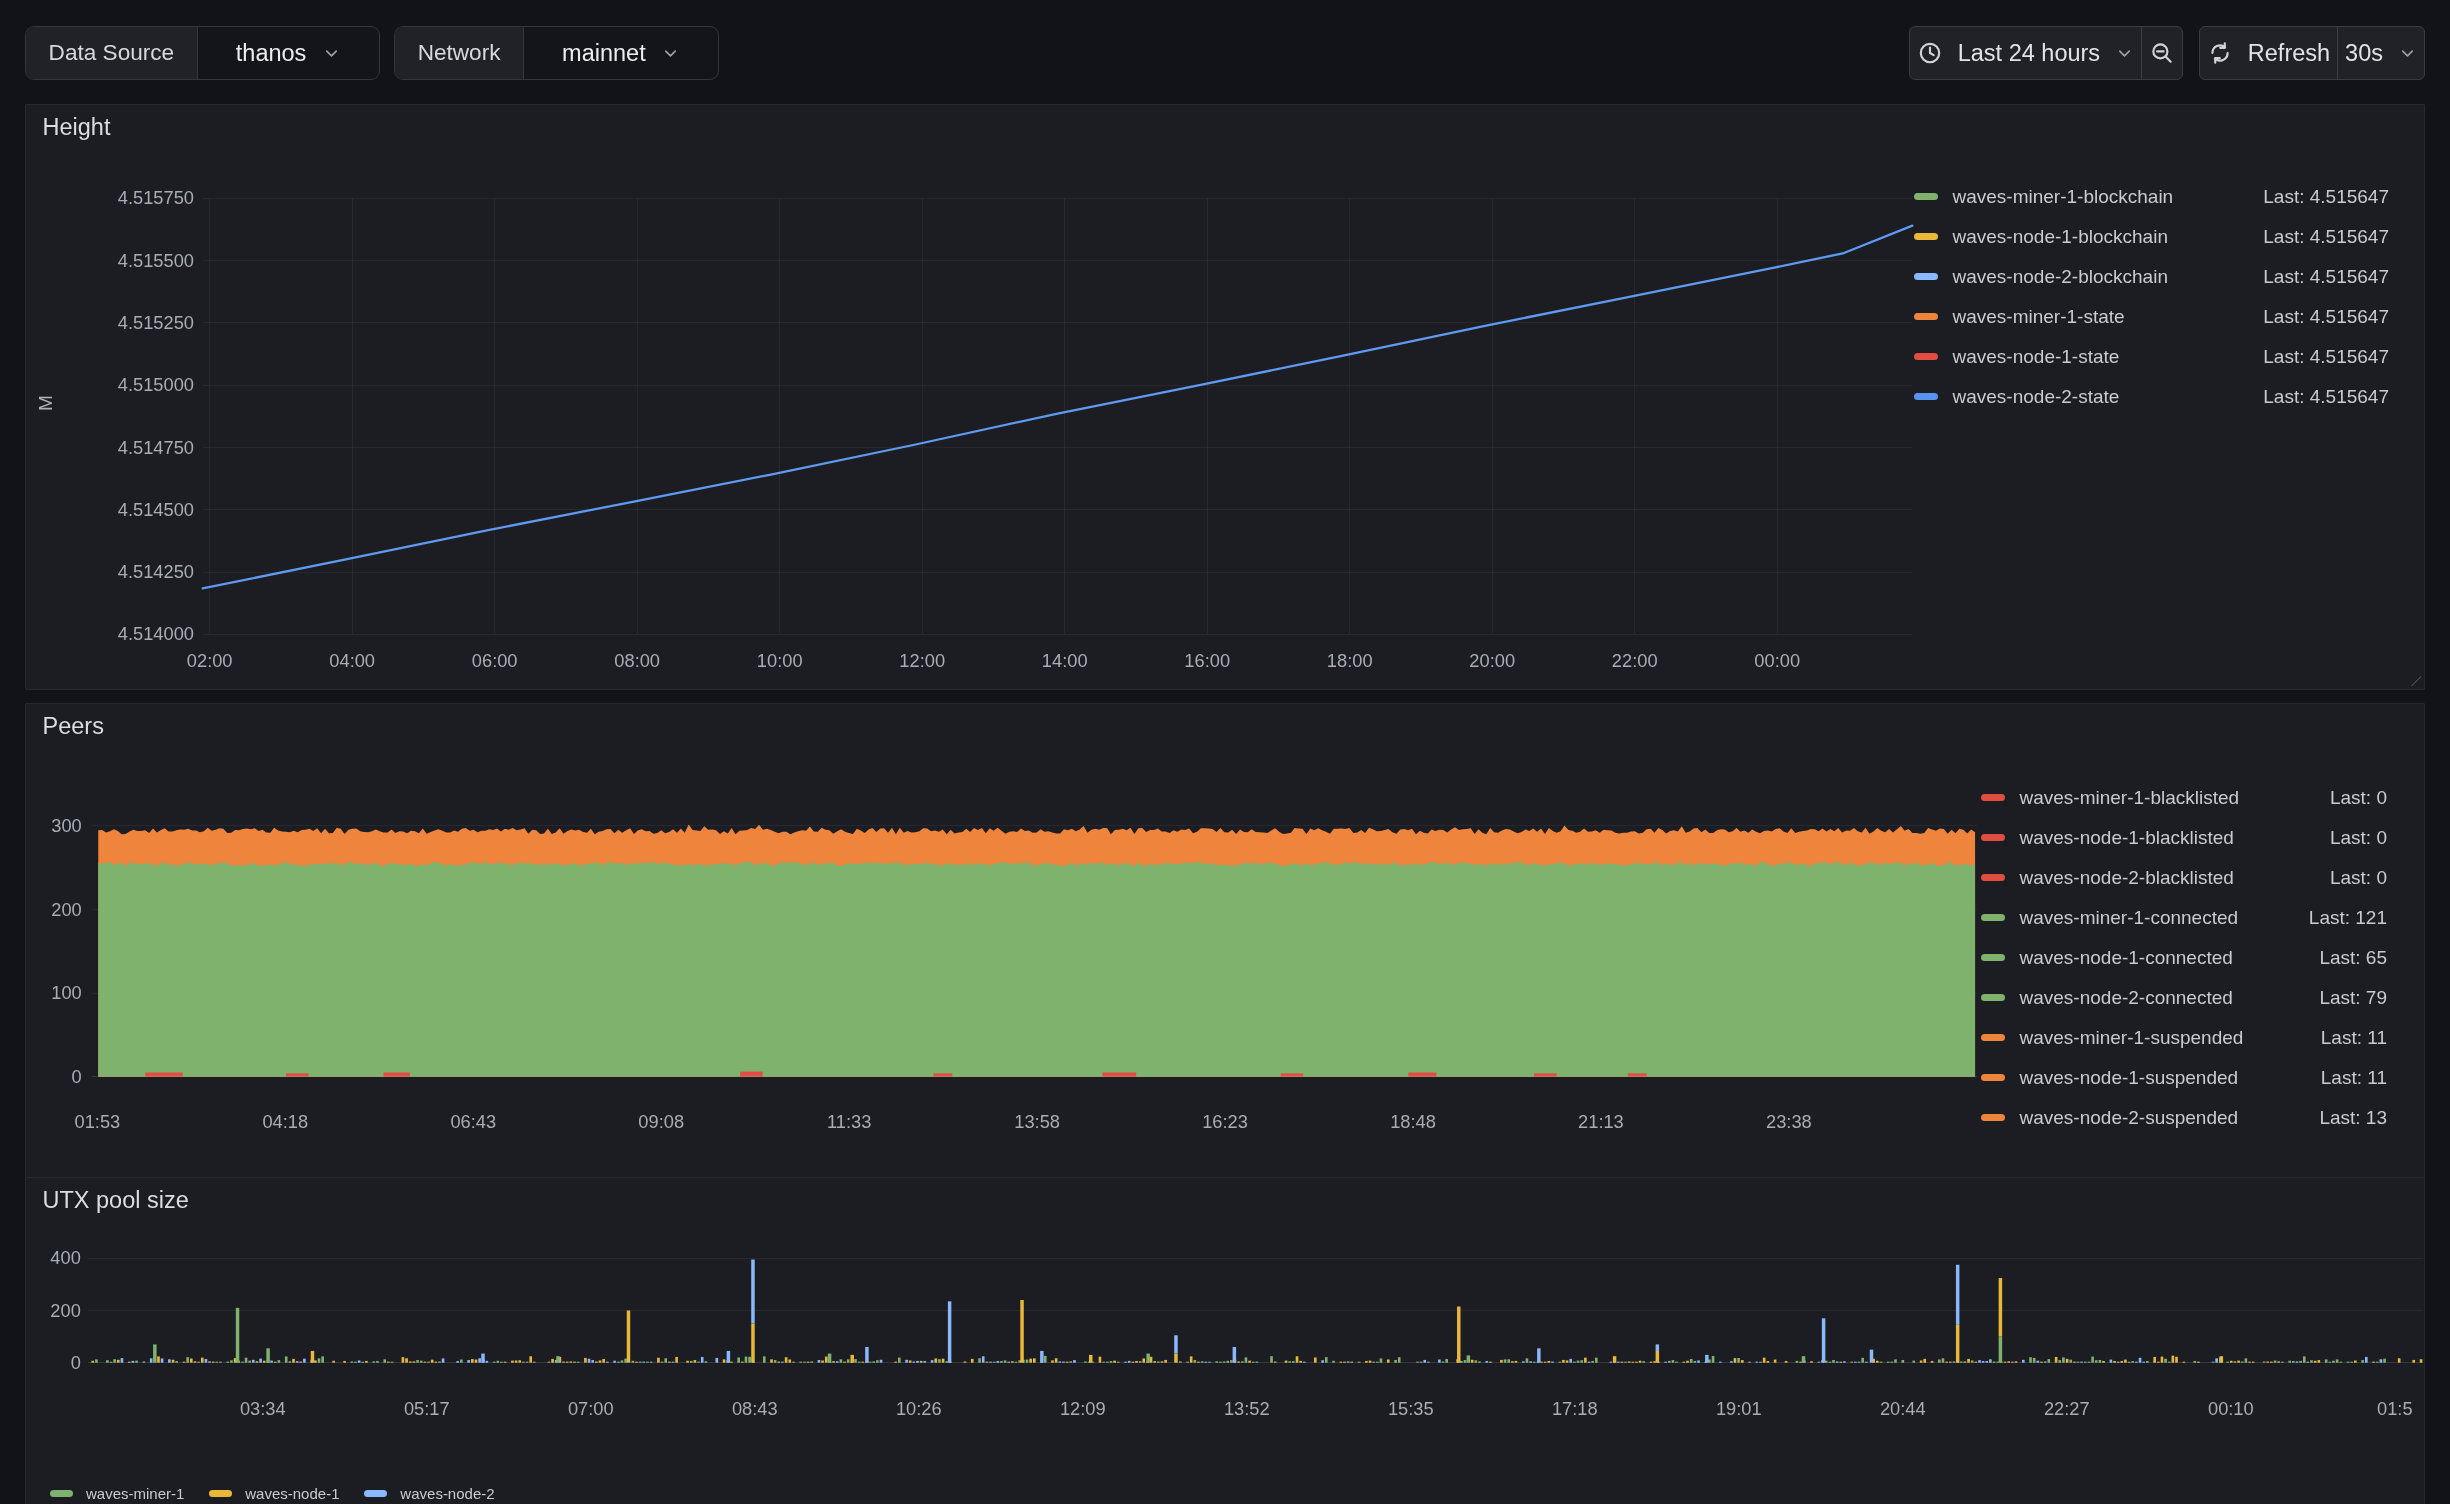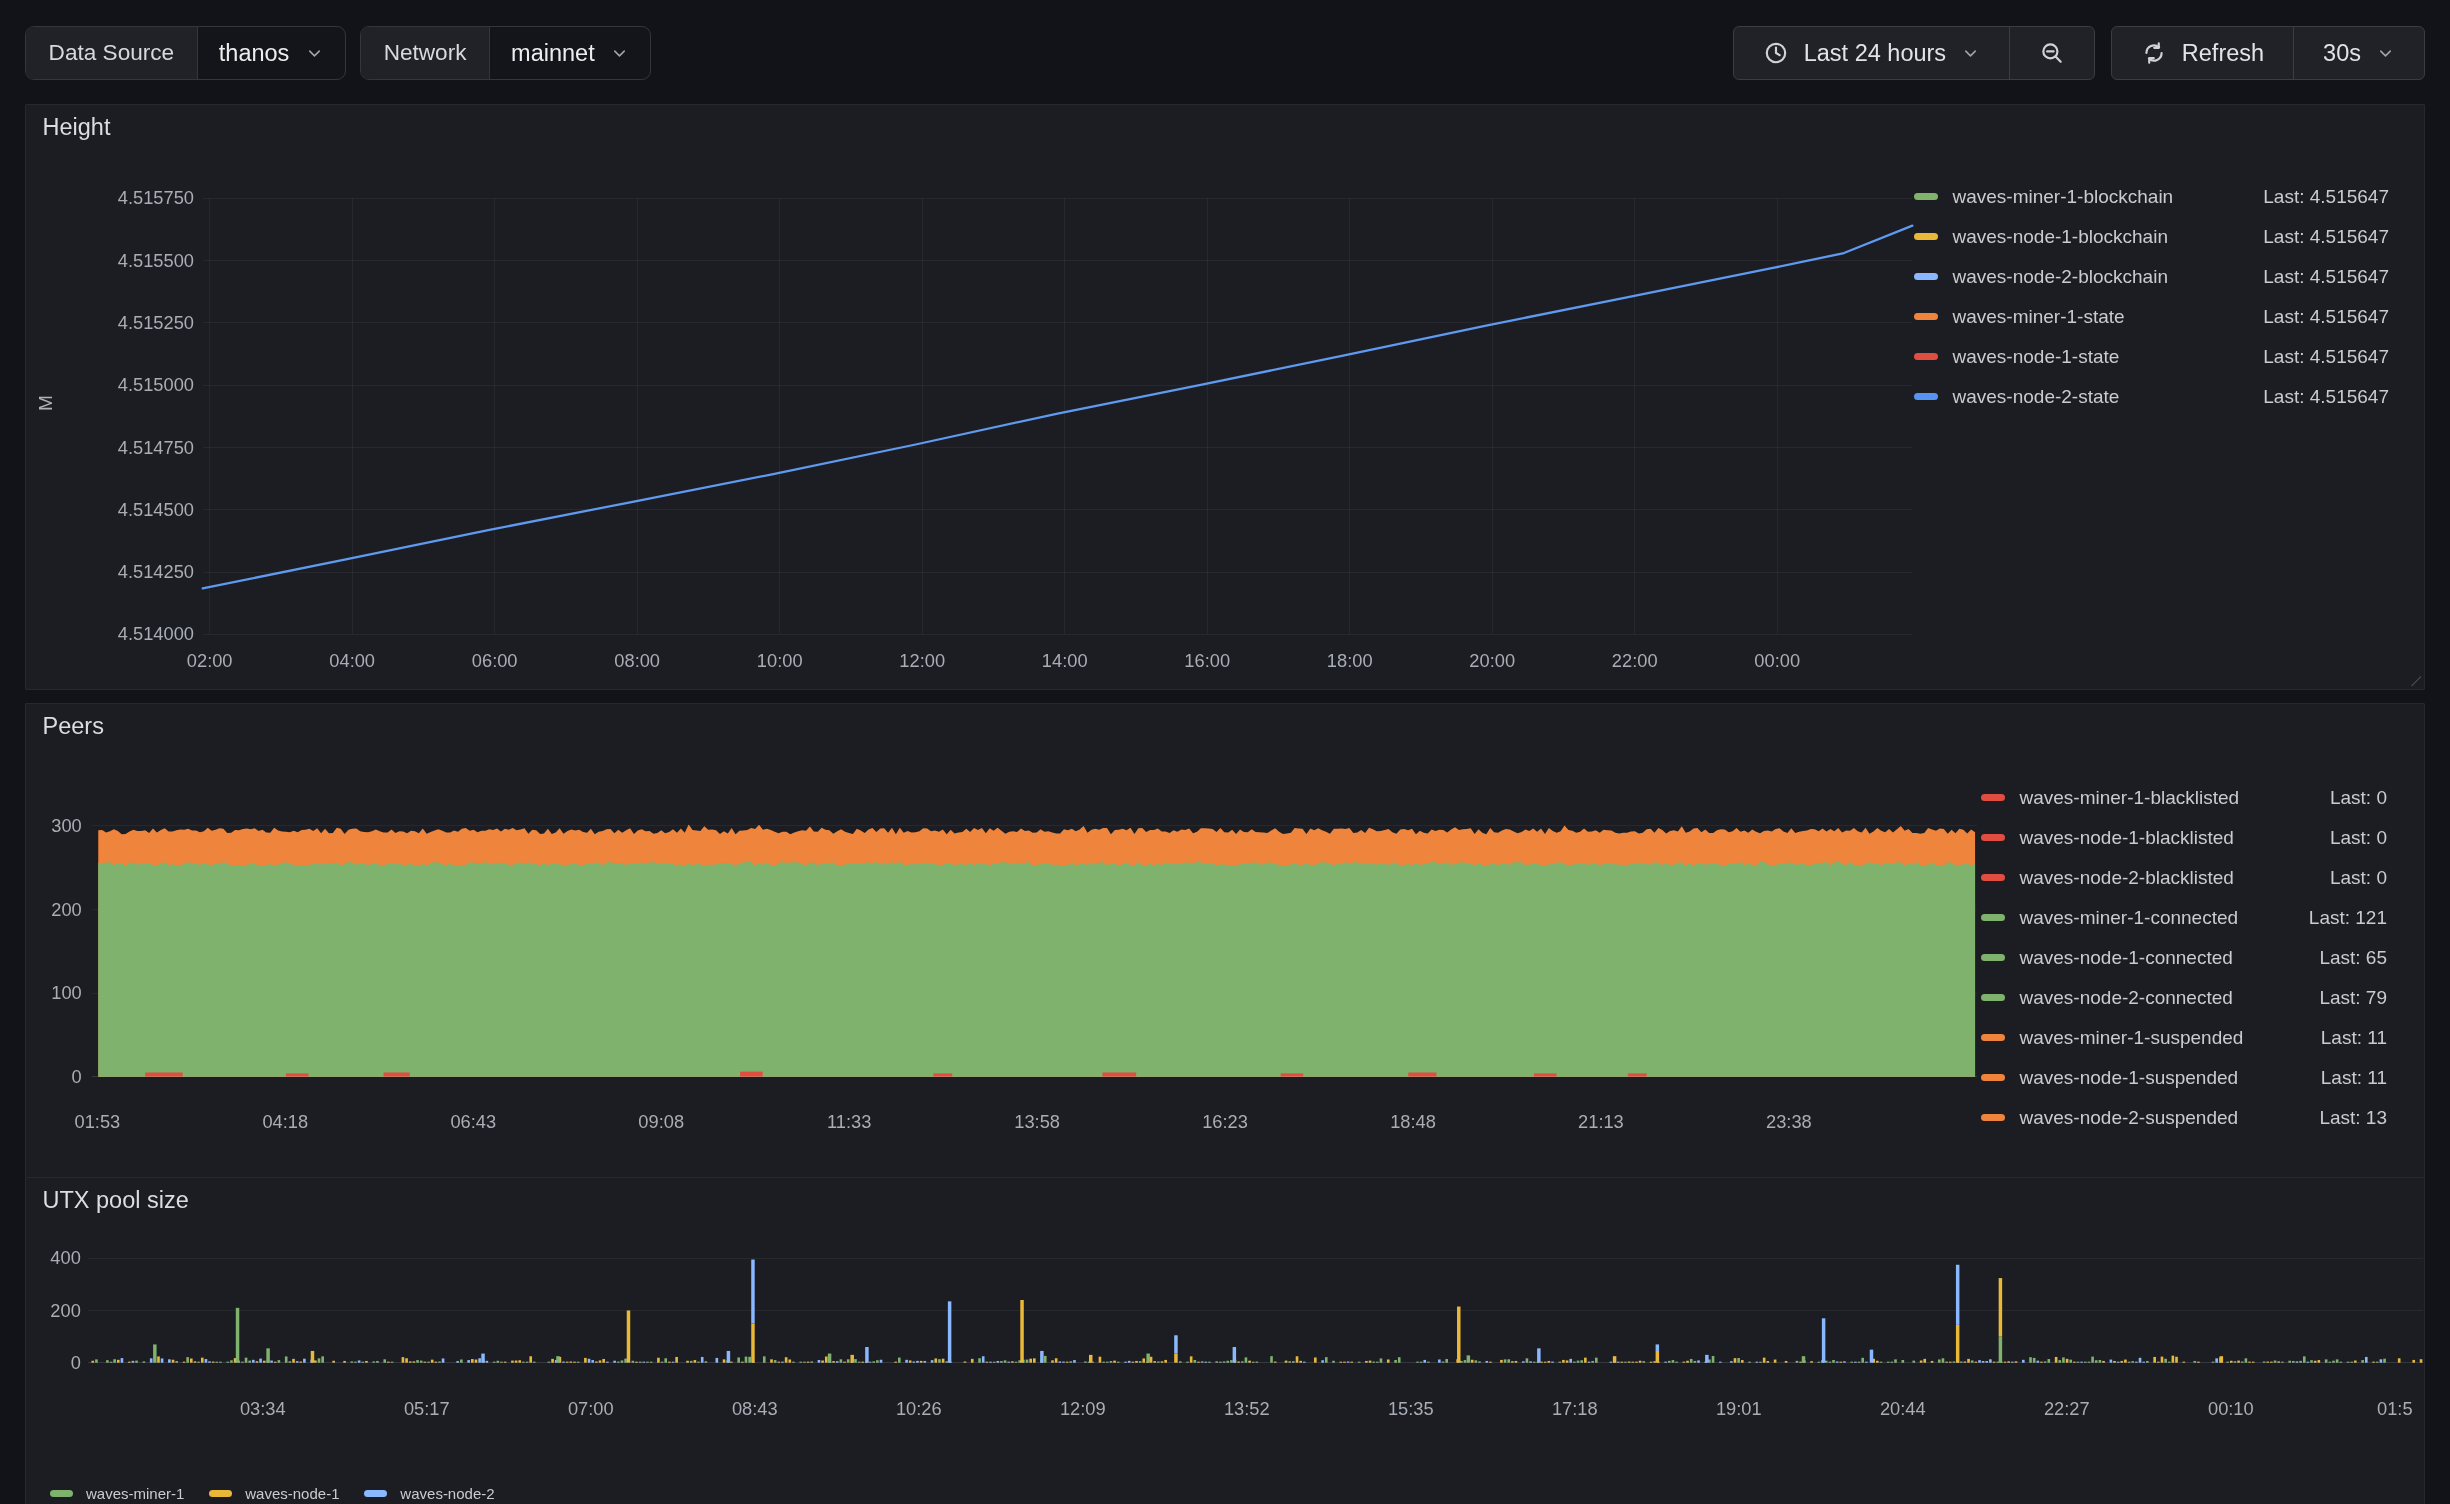--- a/index.html
+++ b/index.html
@@ -7,23 +7,23 @@
     width:2450px;height:1505px;position:relative;overflow:hidden;
     background:#111318;color:#d8d9da;
     font-family:"Liberation Sans","DejaVu Sans",sans-serif;
   }
   
   .toolbar{position:absolute;left:25px;top:25px;width:2400px;height:56px;display:flex;align-items:center}
   .tb-left{display:flex;gap:14px}
   .tb-right{display:flex;gap:15.7px;margin-left:auto}
   .pill{display:flex;height:52px;border:0.9px solid #34363d;border-radius:9px;overflow:hidden;background:#14151a}
   .pill-label{display:flex;align-items:center;padding:0 22.6px;background:#202228;font-size:22.6px;color:#d8d9da;border-right:0.9px solid #34363d}
-  .pill-value{display:flex;align-items:center;gap:15.7px;padding:0 21px;font-size:23.5px;color:#ecedee;background:transparent;border:none;cursor:pointer;font-family:inherit}
+  .pill-value{display:flex;align-items:center;gap:15.7px;padding:0 38px;font-size:23.5px;color:#ecedee;background:transparent;border:none;cursor:pointer;font-family:inherit}
   .btn-group{display:flex;height:52px;border:0.9px solid #3a3d44;border-radius:6.1px;overflow:hidden;background:#202227}
-  .tb-btn{display:flex;align-items:center;gap:15px;padding:0 29px;font-size:23.5px;font-weight:500;color:#e2e3e5;background:transparent;border:none;cursor:pointer;font-family:inherit}
+  .tb-btn{display:flex;align-items:center;gap:15px;padding:0 7px;font-size:23.5px;font-weight:500;color:#e2e3e5;background:transparent;border:none;cursor:pointer;font-family:inherit}
   .tb-btn+.tb-btn{border-left:0.9px solid #3a3d44}
   .icon{display:inline-flex;flex:none}
   .icon svg{stroke:#d0d2d6;fill:none;stroke-width:2;stroke-linecap:round;stroke-linejoin:round}
   .chev svg{stroke:#9da2ab}
   
   .panel{position:absolute;left:25px;width:2400px;background:#1b1d22;border:0.9px solid #26282e;border-radius:1px;box-sizing:border-box;overflow:hidden}
   #panel-height{top:104px;height:586px}
   #panel-peers{top:703px;height:531px}
   #panel-utx{top:1177px;height:352px}
   .panel-title{position:absolute;left:16.5px;top:8.7px;margin:0;font-size:23.5px;font-weight:500;color:#dcdde1;cursor:pointer}

